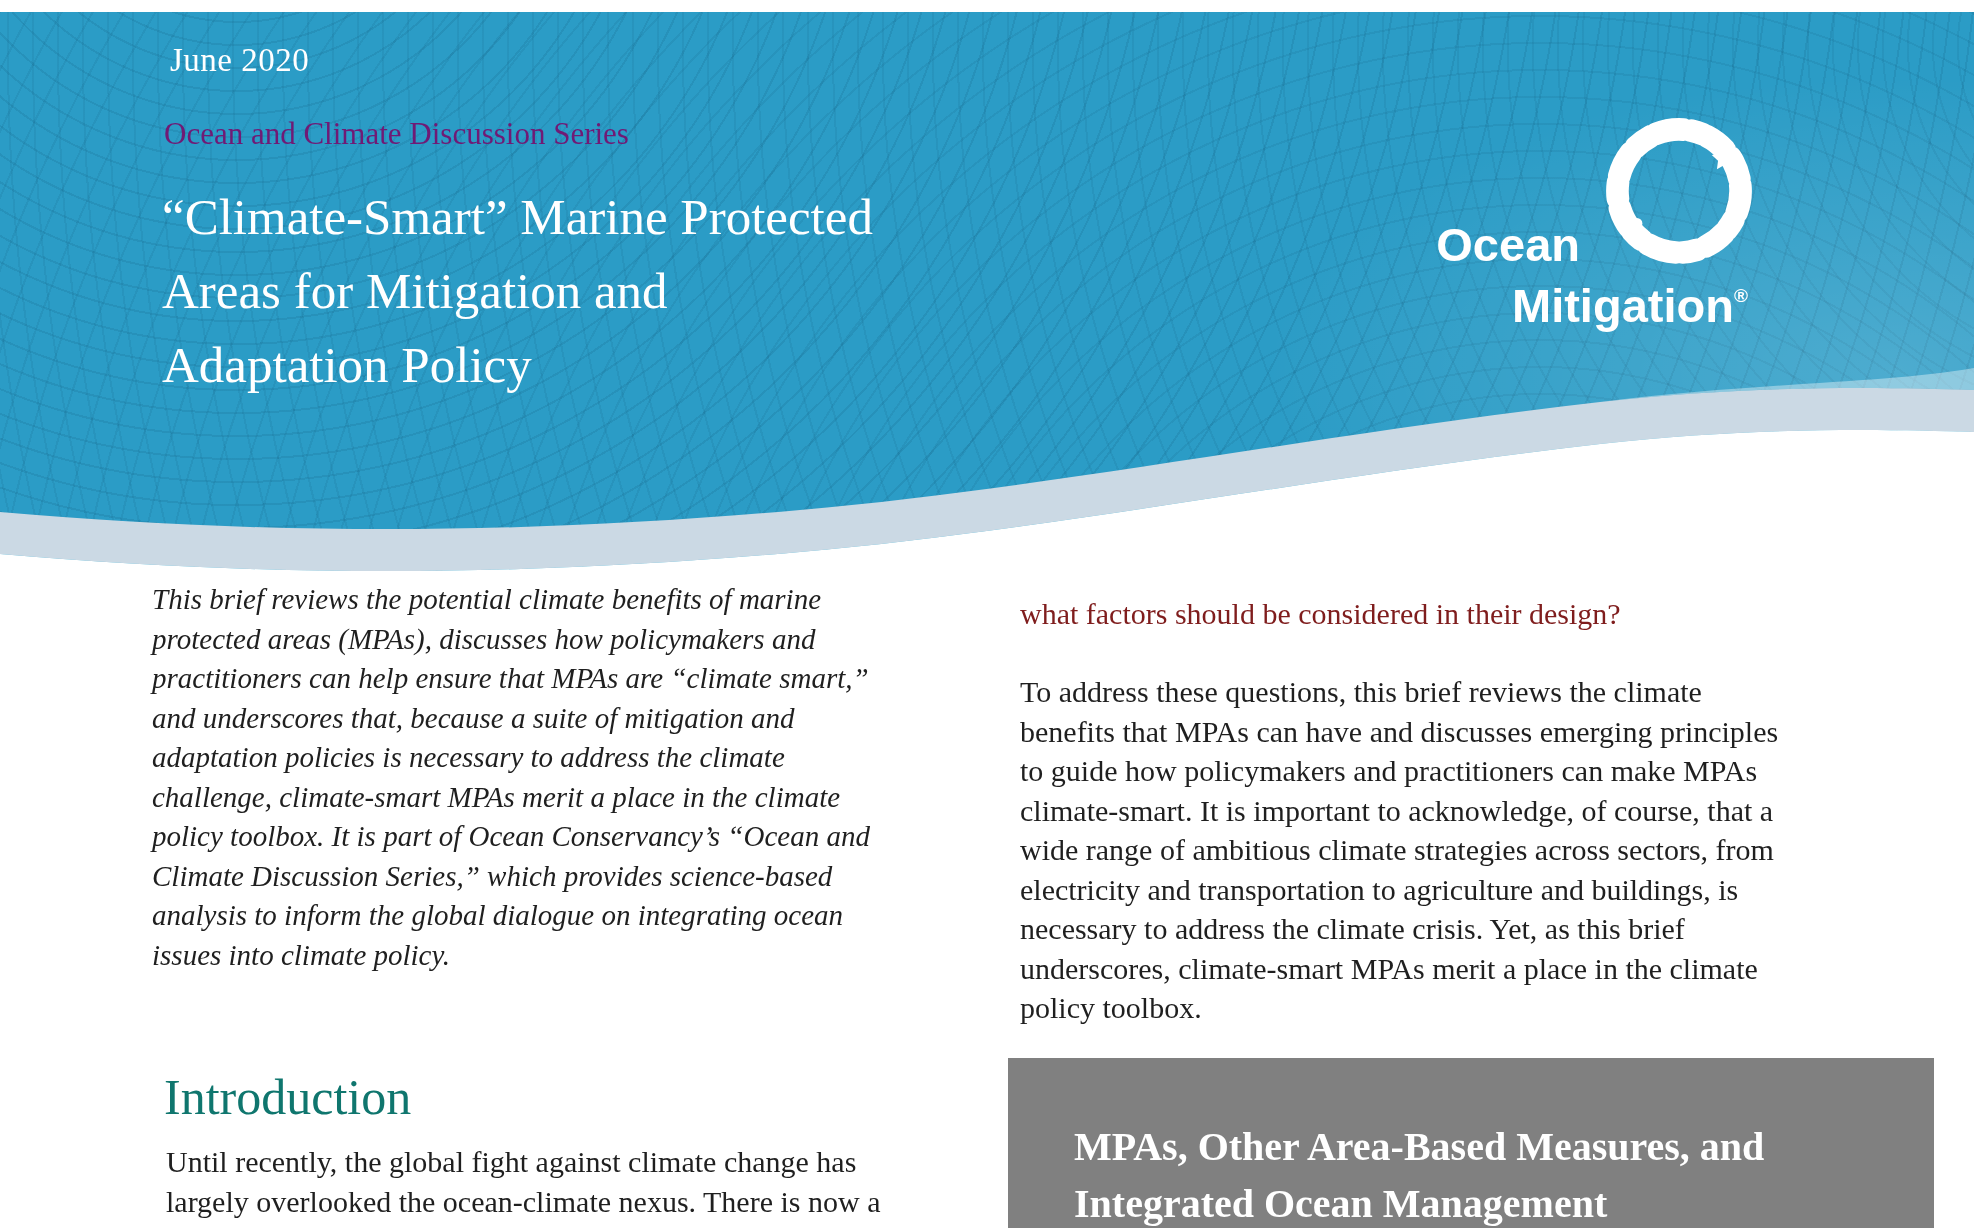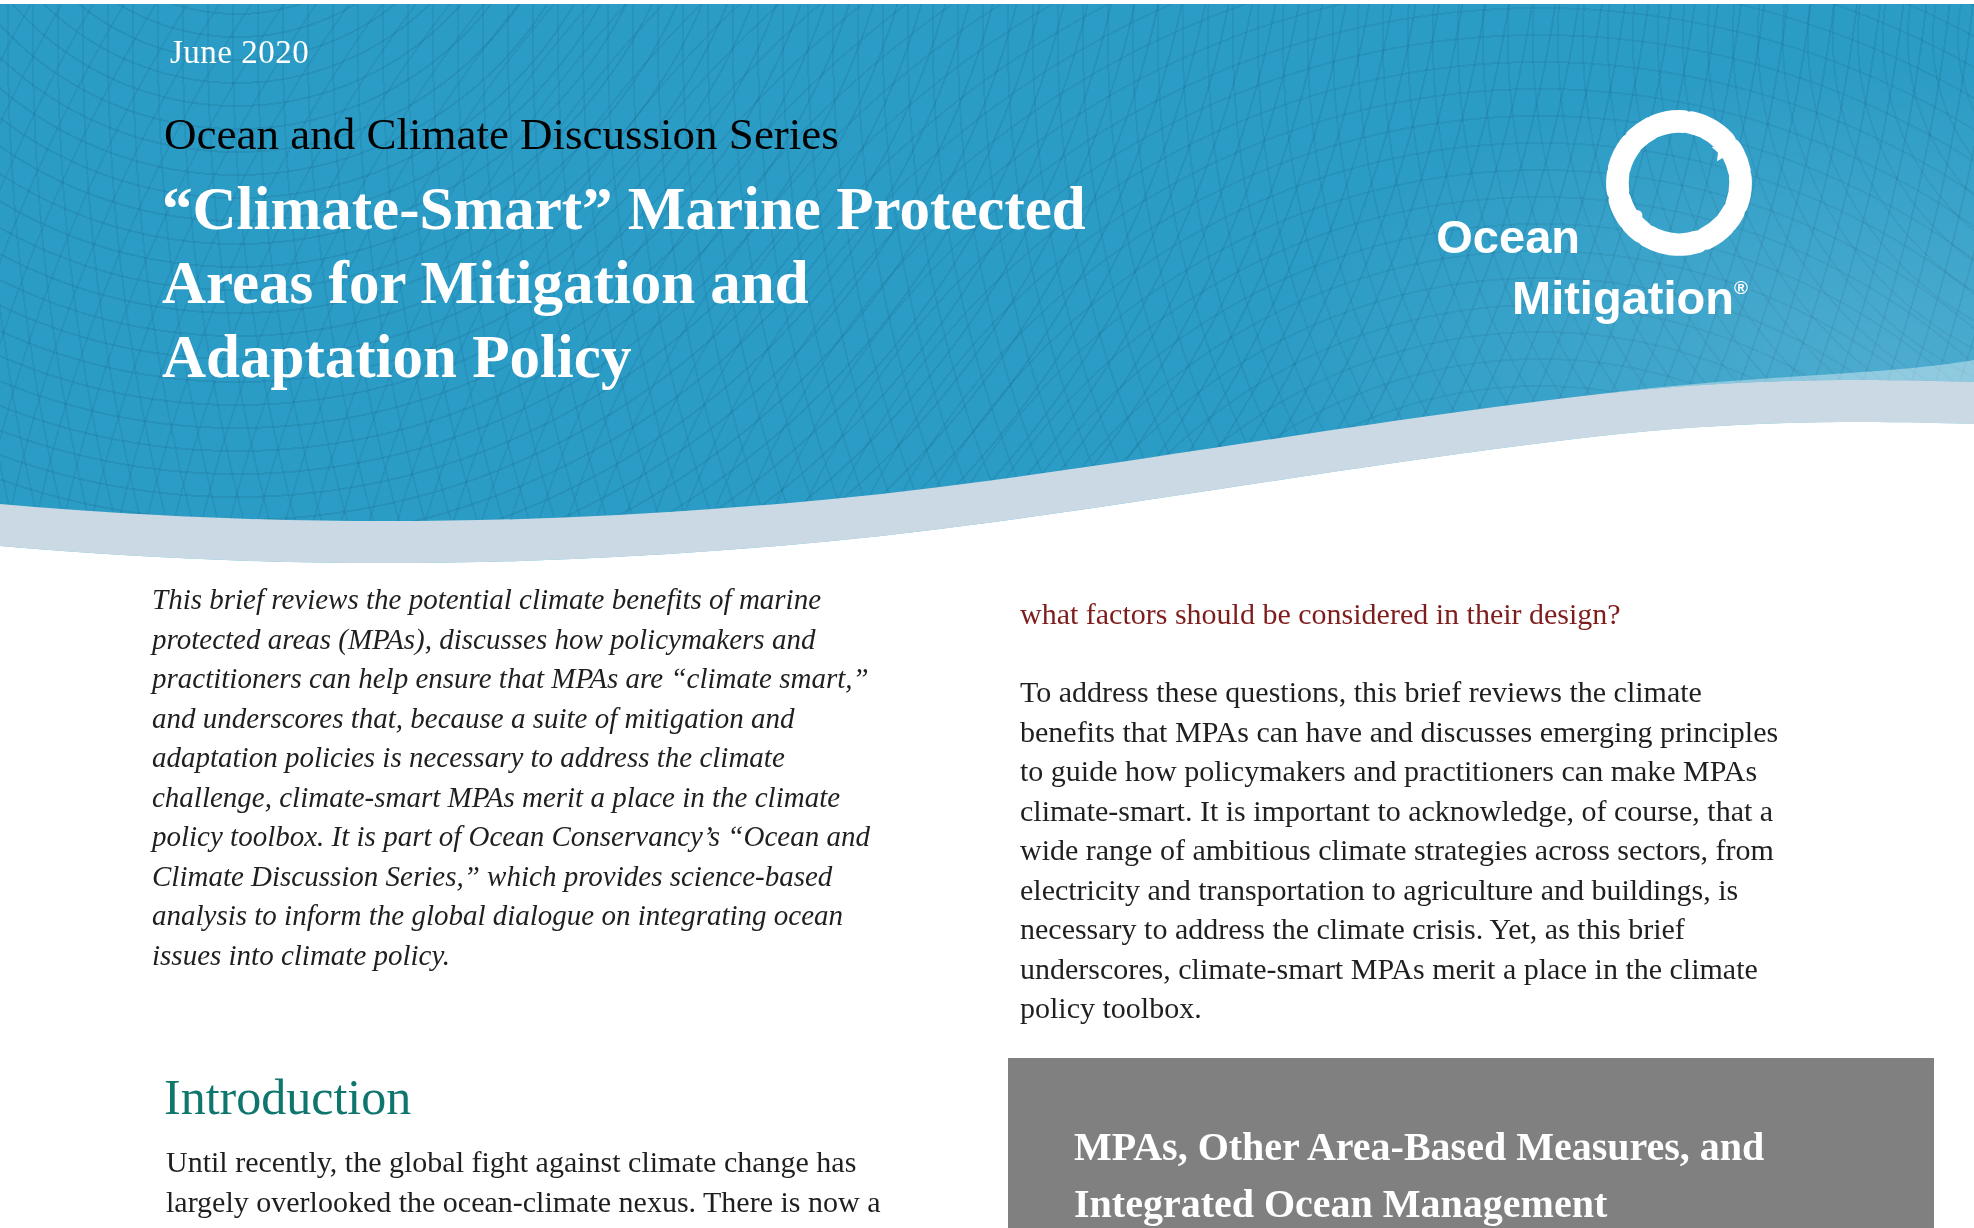--- a/index.html
+++ b/index.html
@@ -9,21 +9,21 @@
     width: 1974px;
     height: 1228px;
     background: #ffffff;
     overflow: hidden;
     font-family: "Liberation Serif", "DejaVu Serif", serif;
   }
 
   
   .hero {
     position: absolute;
-    left: 0; top: 4px;
+    left: 0; top: 12px;
     width: 1974px;
     height: 560px;
   }
   .hero-bg {
     position: absolute;
     inset: 0;
     background-color: #2B9CC6;
     background-image:
       repeating-radial-gradient(circle at 12% -35%, transparent 0 21px, rgba(16,88,122,0.16) 21px 23px),
       repeating-radial-gradient(circle at 78% 150%, transparent 0 25px, rgba(16,88,122,0.13) 25px 27px),
@@ -47,32 +47,32 @@
     position: absolute;
     left: 170px; top: 30px;
     color: #ffffff;
     font-size: 33px;
     letter-spacing: 0.5px;
     z-index: 3;
   }
   .series-title {
     position: absolute;
     left: 164px; top: 104px;
-    color: #000000;
-    font-size: 45px;
+    color: #701a75;
+    font-size: 31px;
     z-index: 3;
   }
   .doc-title {
     position: absolute;
     left: 162px; top: 168px;
     width: 1250px;
     color: #ffffff;
-    font-size: 61px;
+    font-size: 51px;
     line-height: 74px;
-    font-weight: bold;
+    font-weight: normal;
     white-space: pre-line;
     z-index: 3;
   }
 
   
   .logo {
     position: absolute;
     left: 1370px; top: 90px;
     width: 460px; height: 240px;
     z-index: 3;

